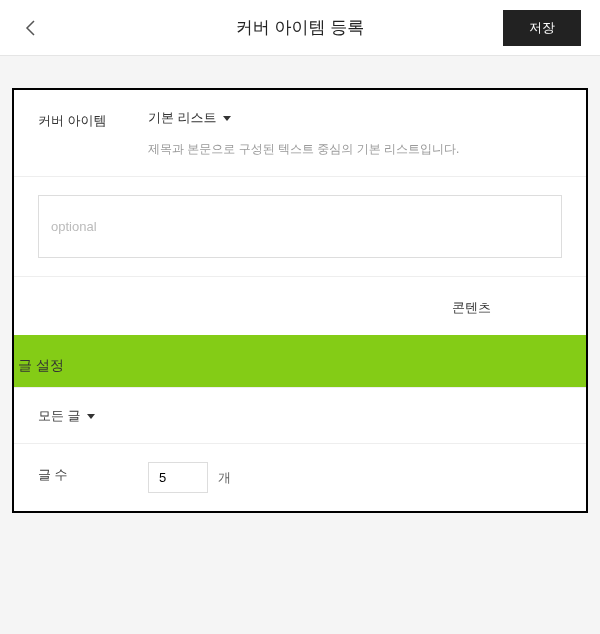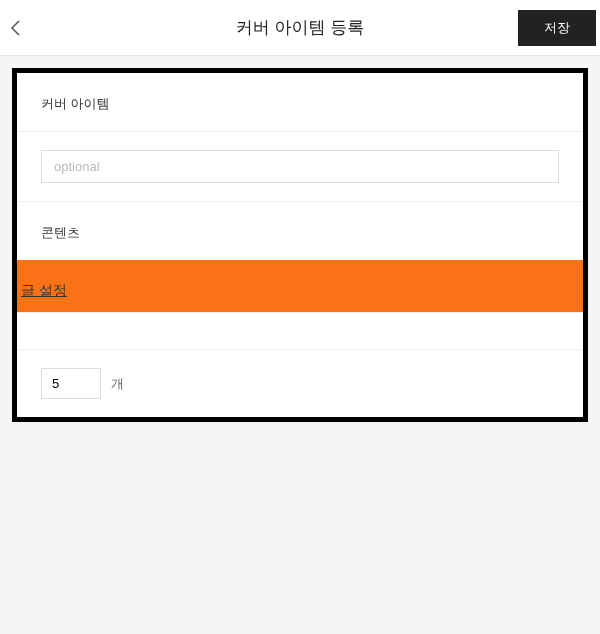--- a/index.html
+++ b/index.html
@@ -11,21 +11,21 @@
       font-family: -apple-system, BlinkMacSystemFont, "Malgun Gothic", "Apple SD Gothic Neo", sans-serif;
       background: #f5f5f5;
       width: 600px;
       height: 634px;
       overflow: hidden;
     }
     .header {
       display: flex;
       align-items: center;
       justify-content: space-between;
-      padding: 12px 4px;
+      padding: 12px 19px;
       background: #fff;
       border-bottom: 1px solid #e5e5e5;
       height: 56px;
     }
     .back-btn {
       width: 24px;
       height: 24px;
       display: flex;
       align-items: center;
       justify-content: center;
@@ -44,22 +44,23 @@
       color: #fff;
       border: none;
       padding: 9px 26px;
       font-size: 13px;
       cursor: pointer;
     }
     .content-wrapper {
       padding: 12px;
     }
     .main-panel {
-      border: 5px solid #000000;
+      border: 2px solid #000000;
       background: #fff;
+      margin-top: 20px;
     }
     .form-section {
       background: #fff;
     }
     .form-row {
       display: flex;
       align-items: flex-start;
       padding: 18px 24px;
       border-bottom: 1px solid #eee;
     }
@@ -91,53 +92,53 @@
       border-right: 4px solid transparent;
       border-top: 5px solid #333;
     }
     .form-desc {
       font-size: 12px;
       color: #999;
       margin-top: 14px;
     }
     .text-input {
       width: 100%;
-      padding: 8px 12px;
+      padding: 23px 12px;
       border: 1px solid #ddd;
       font-size: 13px;
       color: #333;
     }
     .text-input::placeholder {
       color: #bbb;
     }
     .section-title {
       font-size: 14px;
       color: #333;
       padding: 22px 0 12px 4px;
-      background: #f97316;
-      text-decoration: underline;
+      background: #84cc16;
     }
     .number-input {
       width: 60px;
       padding: 7px 10px;
       border: 1px solid #ddd;
       font-size: 13px;
       text-align: left;
     }
     .number-row {
       display: flex;
       align-items: center;
       gap: 10px;
     }
     .unit-label {
       font-size: 13px;
       color: #666;
     }
     .form-row:last-child {
       border-bottom: none;
+      justify-content: flex-end;
     }
     .section2 {
       border-top: 1px solid #eee;
     }
   </style>
 </head>
 <body>
 
 <div class="header">
   <div class="back-btn">
@@ -148,40 +149,54 @@
   <div class="header-title">커버 아이템 등록</div>
   <button class="save-btn">저장</button>
 </div>
 
 <div class="content-wrapper">
   <div class="main-panel">
 
     <div class="form-section">
       <div class="form-row with-desc">
         <div class="form-label">커버 아이템</div>
+        <div class="form-control-area">
+          <div class="dropdown">
+            <span>기본 리스트</span>
+            <span class="dropdown-arrow"></span>
+          </div>
+          <div class="form-desc">제목과 본문으로 구성된 텍스트 중심의 기본 리스트입니다.</div>
+        </div>
       </div>
 
       <div class="form-row">
         <div class="form-control-area">
           <input type="text" class="text-input" placeholder="optional" style="">
         </div>
       </div>
 
       <div class="form-row">
         <div class="form-label">콘텐츠</div>
       </div>
     </div>
 
     <div class="section-title">글 설정</div>
 
     <div class="form-section section2">
       <div class="form-row">
-      </div>
-
-      <div class="form-row">
+        <div class="form-control-area">
+          <div class="dropdown">
+            <span>모든 글</span>
+            <span class="dropdown-arrow"></span>
+          </div>
+        </div>
+      </div>
+
+      <div class="form-row">
+        <div class="form-label">글 수</div>
         <div class="form-control-area number-row">
           <input type="text" class="number-input" value="5" style="">
           <span class="unit-label">개</span>
         </div>
       </div>
     </div>
 
   </div>
 </div>
 

